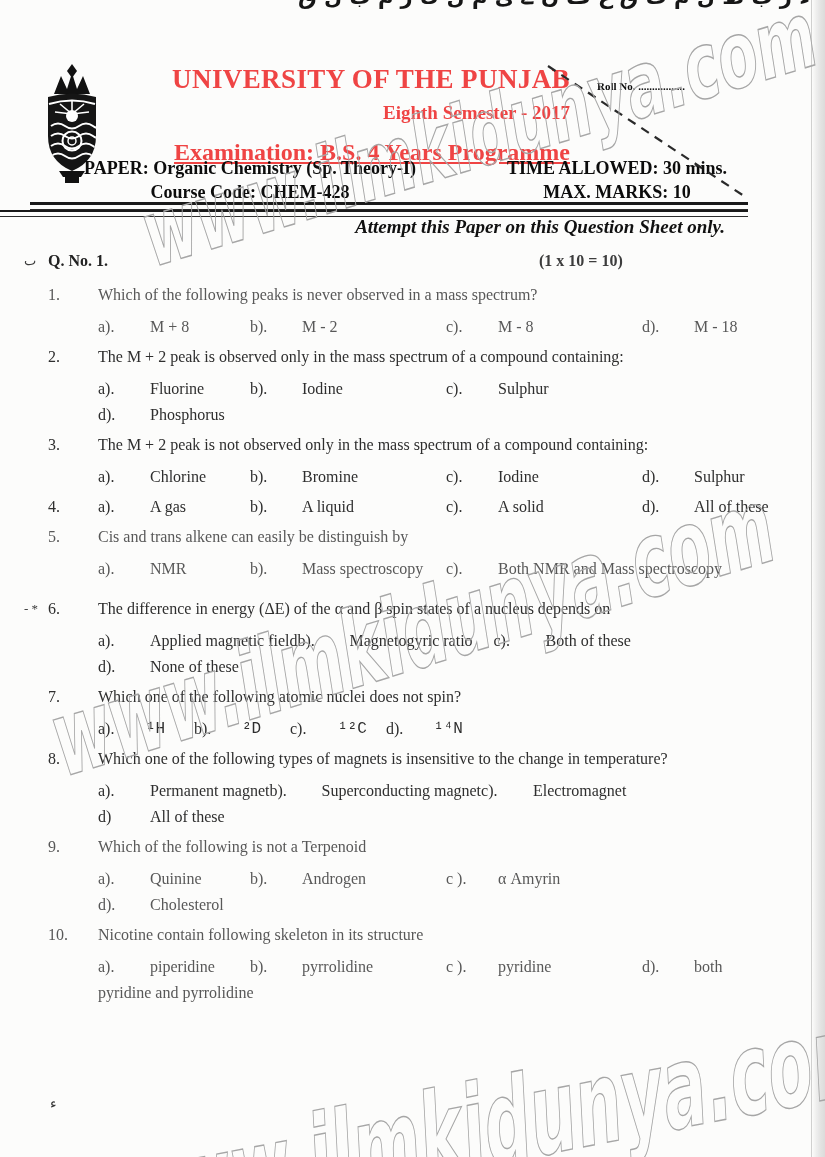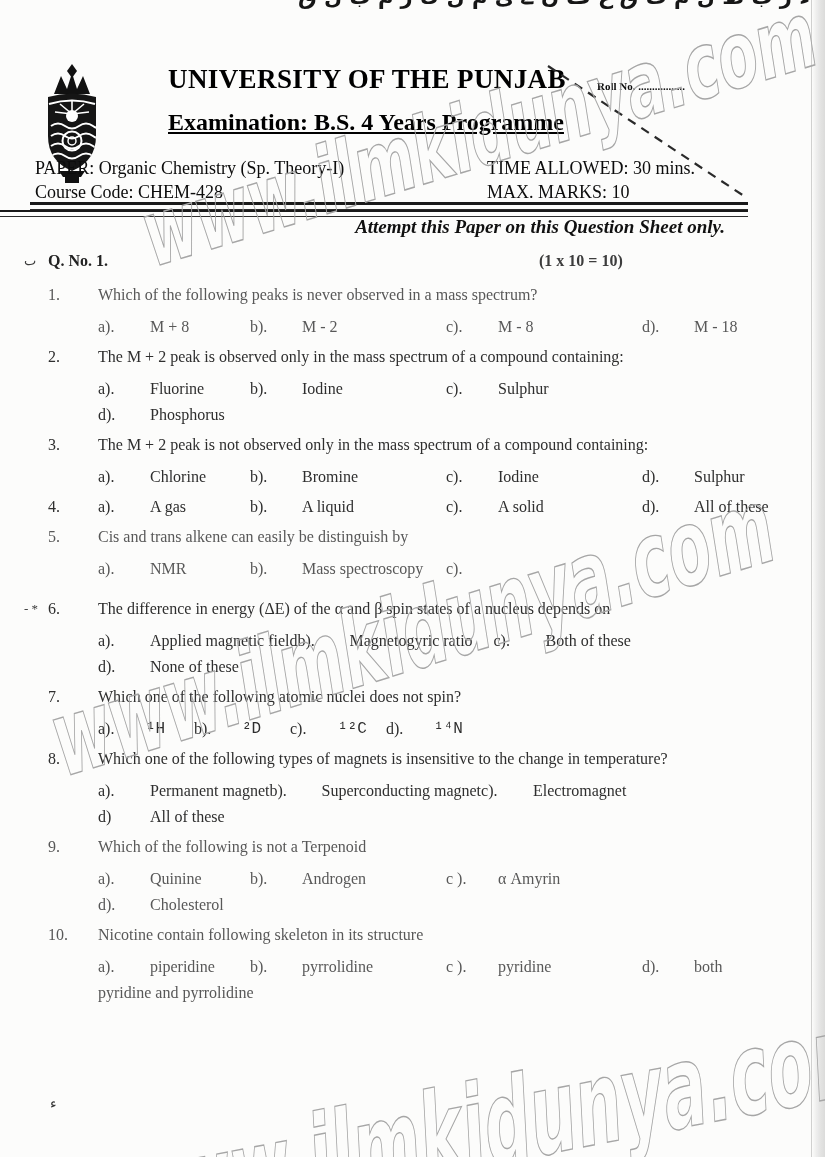--- a/index.html
+++ b/index.html
@@ -10,27 +10,27 @@
     color:#2e2e2e;
   }
   
   .top-fragments{
     position:absolute;left:200px;top:-15px;width:610px;height:24px;
     font-family:"DejaVu Sans",sans-serif;font-size:21px;font-weight:bold;
     color:#161616;direction:rtl;letter-spacing:4px;white-space:nowrap;overflow:hidden;
   }
   
   .logo{position:absolute;left:34px;top:64px;}
-  .header-center{position:absolute;left:168px;top:64px;width:402px;text-align:left;color:#000000;}
+  .header-center{position:absolute;left:168px;top:64px;width:402px;text-align:right;color:#ef4444;}
   .uni-title{font-size:27px;font-weight:bold;letter-spacing:.4px;line-height:30px;}
   .semester{font-size:19px;font-weight:bold;margin-top:8px;line-height:22px;}
   .examination{font-size:24px;font-weight:bold;text-decoration:underline;margin-top:17px;line-height:22px;}
   .roll-no{position:absolute;left:597px;top:80px;font-size:11px;font-weight:bold;color:#0c0c0c;}
   .info-row{position:absolute;left:35px;top:156px;width:712px;display:flex;justify-content:space-between;
-            font-size:18px;font-weight:normal;color:#0c0c0c;line-height:24px;}
+            font-size:18px;font-weight:bold;color:#0c0c0c;line-height:24px;text-align:center;}
   .info-left{width:430px;}
   .info-right{width:260px;}
   .rule{position:absolute;height:4px;border-top:3px solid #191919;border-bottom:2px solid #2a2a2a;}
   .rule-1{left:30px;top:202px;width:718px;}
   .rule-2{left:0;top:210px;width:748px;border-top-width:2px;border-bottom-width:1px;}
   .attempt-line{position:absolute;left:35px;top:216px;width:690px;text-align:right;
                 font-size:19px;font-weight:bold;font-style:italic;color:#101010;}
   
   .questions{position:absolute;left:48px;top:250px;right:38px;font-size:16px;line-height:22px;}
   .q-header{position:relative;display:flex;margin-bottom:12px;color:#4f4f4f;}
@@ -98,20 +98,21 @@
         <circle cx="38" cy="77" r="9.5" fill="none" stroke="#fff" stroke-width="2"></circle>
         <circle cx="38" cy="77" r="4" fill="none" stroke="#fff" stroke-width="1.5"></circle>
       </g>
       <polygon points="25,107 51,107 47,113 29,113" fill="#111"></polygon>
       <rect x="31" y="113" width="14" height="6" fill="#111"></rect>
     </svg>
   </div>
 
   <div class="header-center">
     <div class="uni-title">UNIVERSITY OF THE PUNJAB</div>
+    <div class="semester">Eighth Semester - 2017</div>
     <div class="examination">Examination: B.S. 4 Years Programme</div>
   </div>
 
   <div class="roll-no">Roll No. .................</div>
 
   <div class="info-row">
     <div class="info-left">
       <div>PAPER: Organic Chemistry (Sp. Theory-I)</div>
       <div>Course Code: CHEM-428</div>
     </div>
@@ -256,20 +257,21 @@
                 <span class="opt">
                   <span class="olabel">a).</span>
                   <span class="otext">NMR</span>
                 </span>
                 <span class="opt">
                   <span class="olabel">b).</span>
                   <span class="otext">Mass spectroscopy</span>
                 </span>
                 <span class="opt">
                   <span class="olabel">c).</span>
+                  <span class="otext">Both NMR and Mass spectroscopy</span>
                 </span>
               </div>
             </div>
     </div>
   </div>
 
   <div class="q" style="margin-top: 18px;">
     <div class="q-margin">- *</div>
     <div class="q-num">6.</div>
     <div class="q-body">

